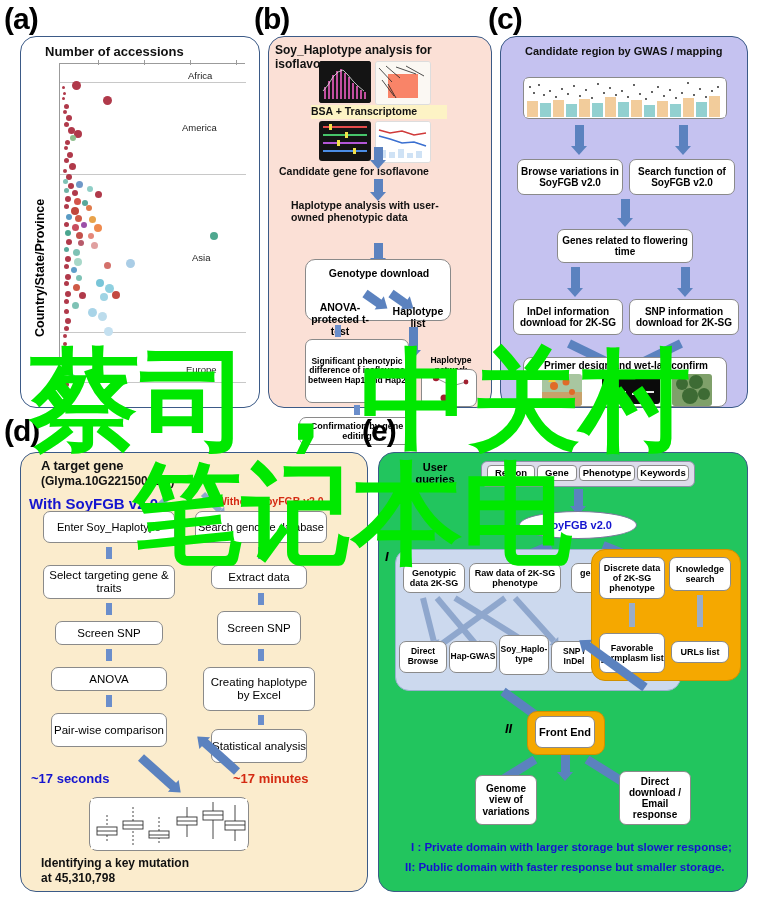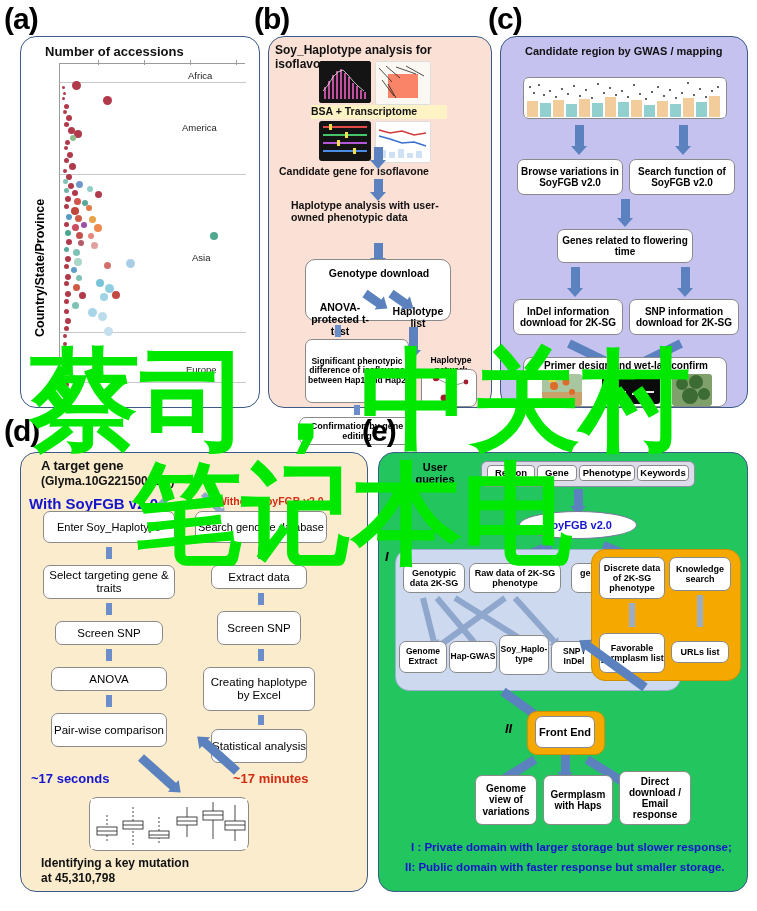--- a/index.html
+++ b/index.html
@@ -539,21 +539,21 @@
     </div>
 
     <div class="diag thin" style="left:44px;top:142px;width:44px;transform:rotate(76deg);"></div>
     <div class="diag thin" style="left:58px;top:142px;width:60px;transform:rotate(50deg);"></div>
     <div class="diag thin" style="left:76px;top:142px;width:84px;transform:rotate(32deg);"></div>
     <div class="diag thin" style="left:126px;top:142px;width:82px;transform:rotate(144deg);"></div>
     <div class="diag thin" style="left:136px;top:142px;width:58px;transform:rotate(48deg);"></div>
     <div class="arw grey" style="left:212px;top:142px;height:42px;"></div>
 
     <div class="node" style="left:20px;top:188px;width:48px;height:32px;font-size:8.5px;font-weight:bold;">
-      <span>Genome Extract</span>
+      <span>Direct Browse</span>
     </div>
     <div class="node" style="left:70px;top:188px;width:48px;height:32px;font-size:8.5px;font-weight:bold;">
       <span>Hap-GWAS</span>
     </div>
     <div class="node" style="left:120px;top:182px;width:50px;height:40px;font-size:8.5px;font-weight:bold;">
       <span>Soy_Haplo-type</span>
     </div>
     <div class="node" style="left:172px;top:188px;width:46px;height:32px;font-size:8.5px;font-weight:bold;">
       <span>SNP / InDel</span>
     </div>
@@ -586,23 +586,20 @@
       <span>Front End</span>
     </div>
 
     <div class="diag" style="left:156px;top:302px;width:46px;transform:rotate(148deg);"></div>
     <div class="arw v" style="left:182px;top:302px;height:18px;"></div>
     <div class="diag" style="left:208px;top:302px;width:46px;transform:rotate(32deg);"></div>
 
     <div class="node" style="left:96px;top:322px;width:62px;height:50px;font-size:10px;font-weight:bold;">
       <span>Genome view of variations</span>
     </div>
-    <div class="node" style="left:164px;top:322px;width:70px;height:50px;font-size:10px;font-weight:bold;">
-      <span>Germplasm with Haps</span>
-    </div>
     <div class="node" style="left:240px;top:318px;width:72px;height:54px;font-size:10px;font-weight:bold;">
       <span>Direct download / Email response</span>
     </div>
 
     <div class="legend" style="left:32px;top:388px;">I :  Private domain with larger storage but slower response;</div>
     <div class="legend" style="left:26px;top:408px;">II: Public domain with faster response but smaller storage.</div>
   </div>
 
   <div class="wm" style="left:30px;top:348px;font-size:110px;line-height:0.95;">蔡司，中关村</div>
   <div class="wm" style="left:132px;top:462px;font-size:110px;line-height:0.95;">笔记本电</div>

